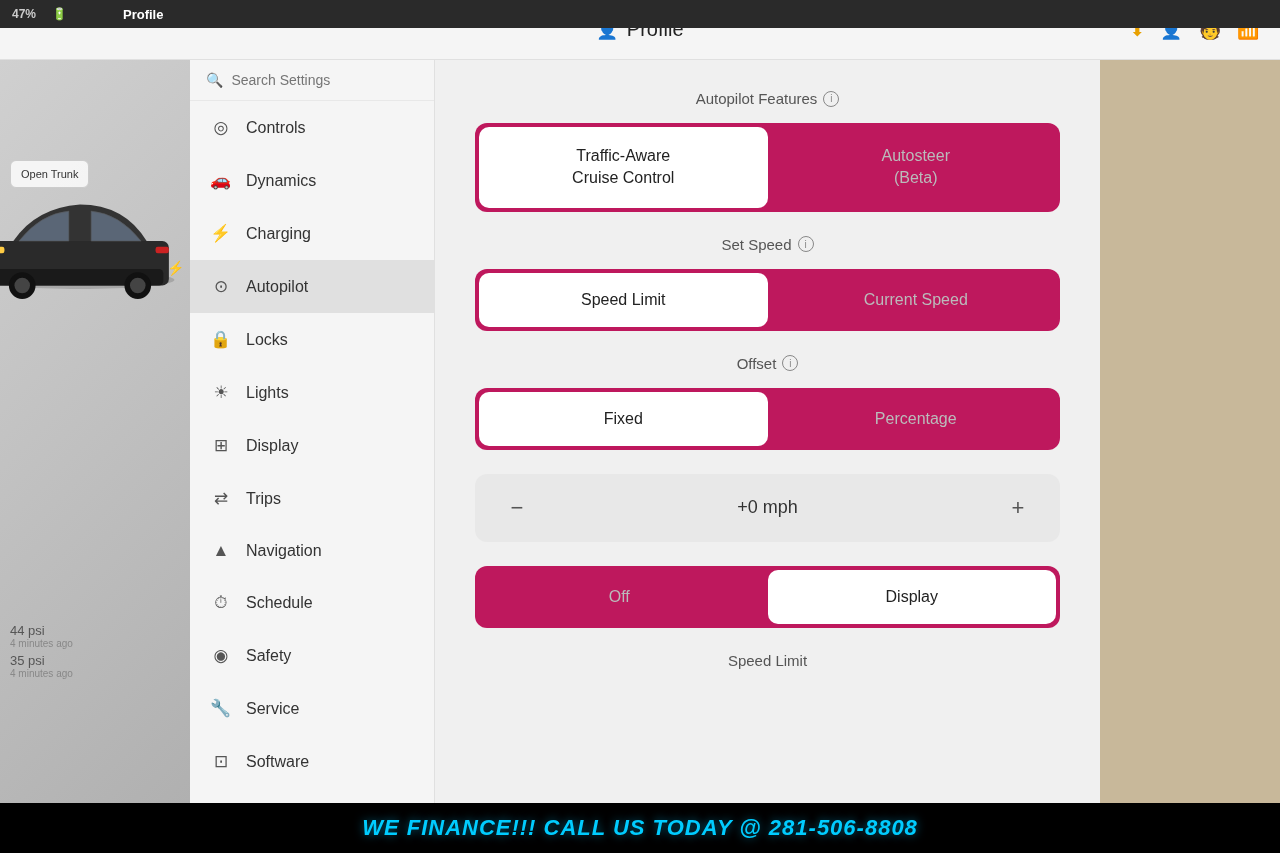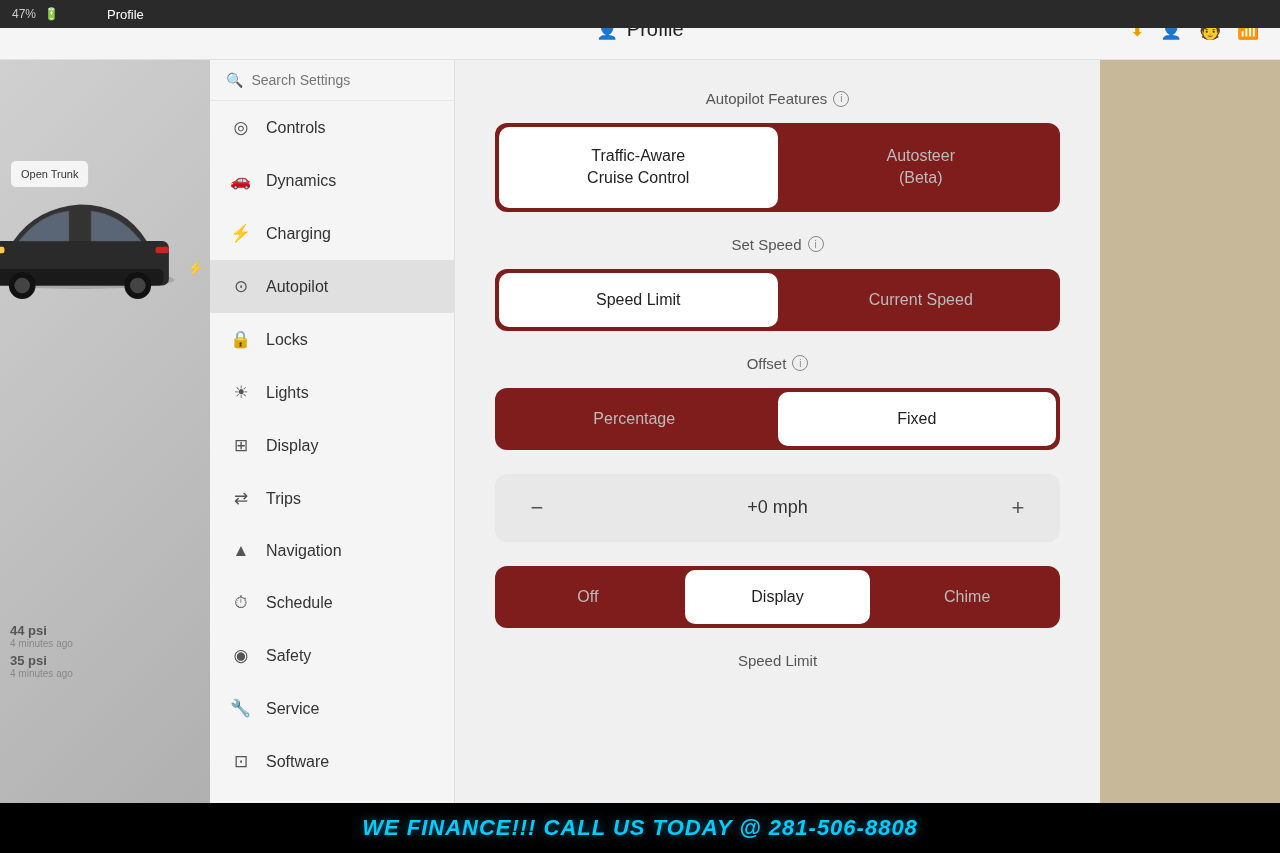--- a/index.html
+++ b/index.html
@@ -21,23 +21,24 @@
       height: 28px;
       background: #2a2a2a;
       display: flex;
       align-items: center;
       padding: 0 12px;
       z-index: 100;
     }
     .status-bar-left {
       display: flex;
       align-items: center;
-      gap: 8px;
+      gap: 16px;
       color: #ccc;
       font-size: 12px;
+      font-weight: bold;
     }
 
     
     .screen {
       position: absolute;
       top: 0;
       left: 0;
       right: 0;
       bottom: 50px;
       background: #f0f0f0;
@@ -86,21 +87,21 @@
 
     
     .content {
       display: flex;
       flex: 1;
       overflow: hidden;
     }
 
     
     .car-panel {
-      width: 210px;
+      width: 190px;
       background: #701a75;
       flex-shrink: 0;
       position: relative;
       overflow: hidden;
     }
     .car-image-area {
       width: 100%;
       height: 100%;
       background: linear-gradient(135deg, #d0d0d0 0%, #c0c0c0 50%, #b0b0b0 100%);
       position: relative;
@@ -130,21 +131,21 @@
       position: absolute;
       bottom: 120px;
       left: 10px;
       font-size: 11px;
       color: #555;
     }
     .tire-info div {
       margin-bottom: 4px;
     }
     .tire-psi {
-      font-weight: 700;
+      font-weight: 400;
       font-size: 13px;
     }
     .tire-time {
       font-size: 10px;
       color: #888;
     }
     .charge-indicator {
       position: absolute;
       top: 200px;
       right: 5px;
@@ -224,21 +225,21 @@
       width: 16px;
       height: 16px;
       border: 1px solid #888;
       border-radius: 50%;
       font-size: 10px;
       color: #888;
       cursor: pointer;
     }
 
     .option-group {
-      background: #7f1d1d;
+      background: #be185d;
       border-radius: 12px;
       display: flex;
       overflow: hidden;
       margin-bottom: 24px;
     }
     .option-btn {
       flex: 1;
       padding: 18px 16px;
       text-align: center;
       font-size: 16px;
@@ -465,34 +466,33 @@
       <div class="option-group">
         <button class="option-btn active">Speed Limit</button>
         <button class="option-btn dimmed">Current Speed</button>
       </div>
 
       <div class="section-title">
         <span>Offset</span>
         <span class="info-icon">i</span>
       </div>
       <div class="option-group">
+        <button class="option-btn active">Fixed</button>
         <button class="option-btn dimmed">Percentage</button>
-        <button class="option-btn active">Fixed</button>
       </div>
 
       <div class="speed-control">
         <button class="speed-btn">−</button>
         <span class="speed-value">+0 mph</span>
         <button class="speed-btn">+</button>
       </div>
 
       <div class="option-group">
         <button class="option-btn dimmed">Off</button>
         <button class="option-btn active">Display</button>
-        <button class="option-btn dimmed">Chime</button>
       </div>
 
       <div class="section-title">
         <span>Speed Limit</span>
       </div>
 
     </div>
 
     <div class="right-panel"></div>
 

